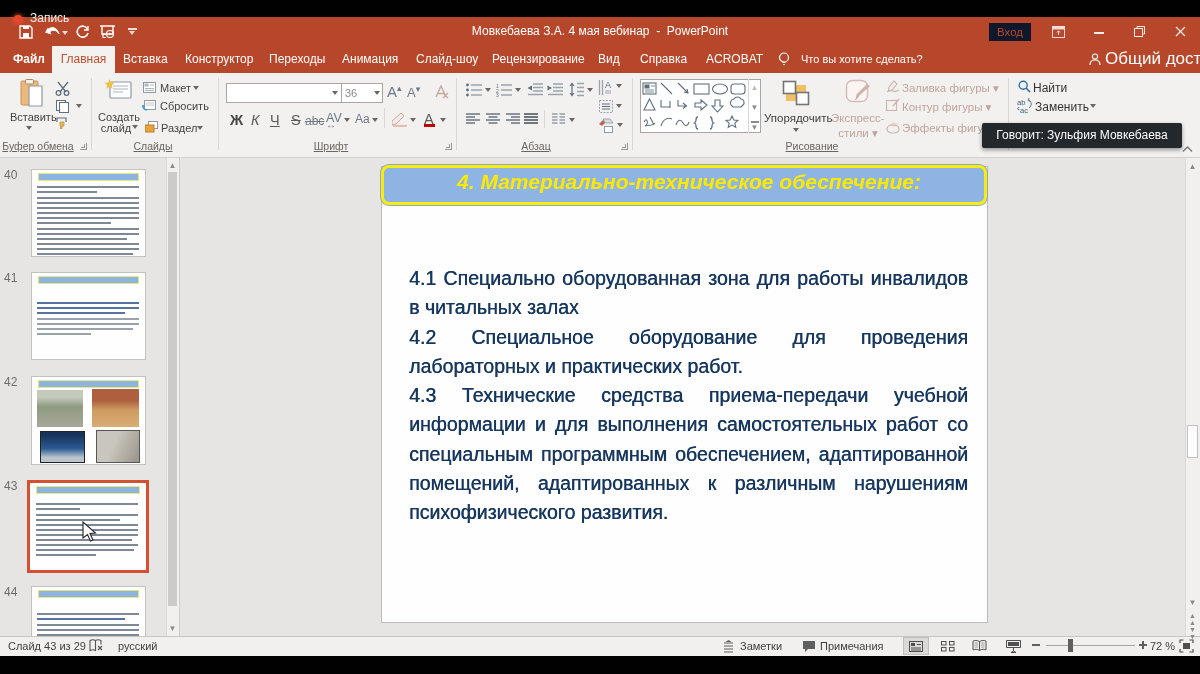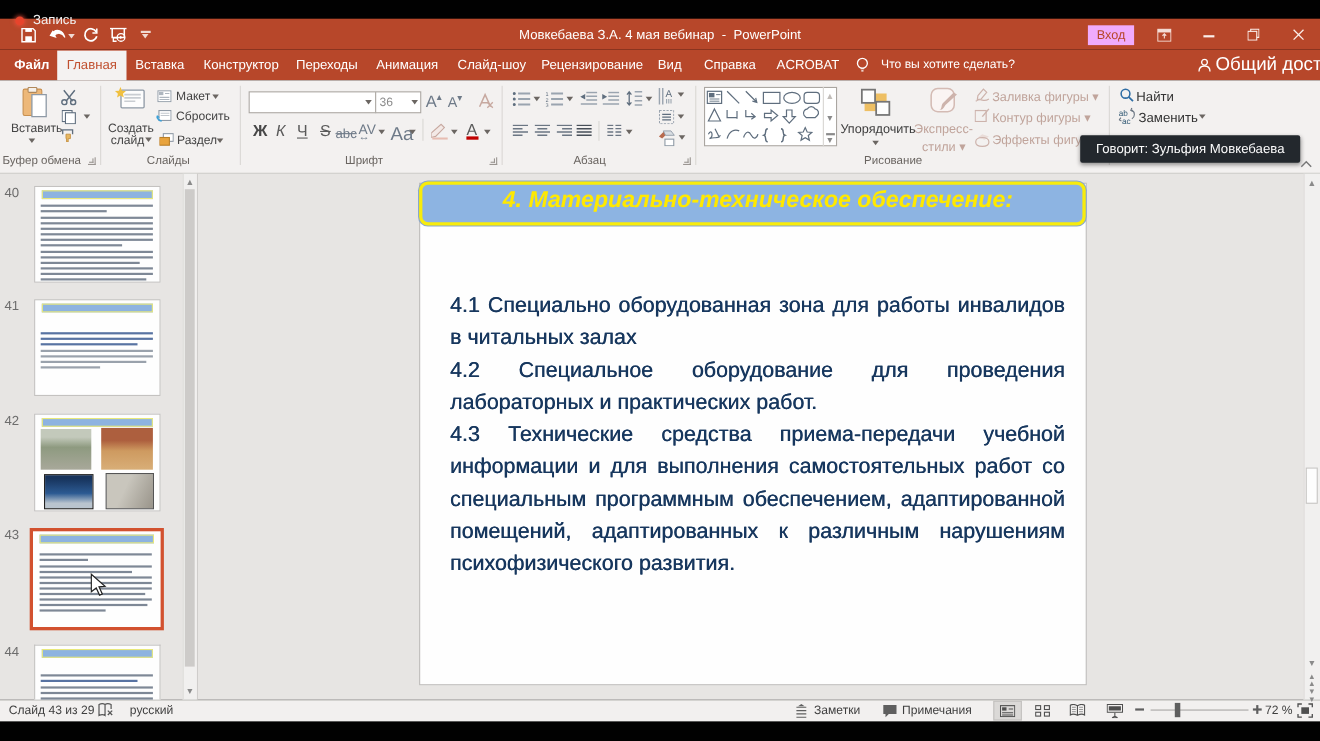--- a/index.html
+++ b/index.html
@@ -14,29 +14,29 @@
   #tabrow   { left:0; top:45px; width:1200px; height:28px; background:#b7472a; }
   #ribbon   { left:0; top:73px; width:1200px; height:85px; background:#f3f1f0; border-bottom:1px solid #d3d0cd; }
   #canvas   { left:0; top:158px; width:1200px; height:478px; background:#e7e5e3; }
   #statusbar{ left:0; top:636px; width:1200px; height:20px; background:#f2f0ef; border-top:1px solid #c8c6c4; }
   #botblack { left:0; top:656px; width:1200px; height:18px; background:#010101; }
 
   
   #recdot { left:14px; top:15px; width:8px; height:8px; border-radius:50%; background:#e8442c; box-shadow:0 0 4px 1px rgba(240,80,60,.8); }
   #rectext { left:30px; top:11px; color:#f2f2f2; font-size:12px; }
   #doctitle { left:0; top:24px; width:1200px; text-align:center; color:#fff; font-size:12px; }
-  #vhod { left:989px; top:23px; width:42px; height:18px; background:#f0abfc; color:#b7472a; font-size:11.5px; text-align:center; line-height:18px; }
+  #vhod { left:989px; top:23px; width:42px; height:18px; background:#0f172a; color:#b7472a; font-size:11.5px; text-align:center; line-height:18px; }
 
   
   .tab { top:45px; height:28px; line-height:28px; color:#fff; font-size:12px; white-space:nowrap; }
   #tabsel { left:52px; top:46px; width:63px; height:27px; background:#f4f2f1; color:#c0502f; font-size:12px; text-align:center; line-height:27px; }
 
   
   .gdiv { top:78px; width:1px; height:72px; background:#dad7d4; }
-  .glabel { top:141px; height:11px; line-height:11px; font-size:10.5px; color:#6a6561; text-align:center; }
+  .glabel { top:141px; height:11px; line-height:11px; font-size:10.5px; color:#6a6561; text-align:center;text-decoration:underline; }
   .btext { font-size:11px; color:#444; }
   .launch { top:143px; width:7px; height:7px; border-right:1px solid #9a9591; border-bottom:1px solid #9a9591; }
   .launch:after{ content:""; position:absolute; right:1px; bottom:1px; width:3px; height:3px; border-right:1px solid #9a9591; border-bottom:1px solid #9a9591;}
   .darr { width:0; height:0; border-left:3px solid transparent; border-right:3px solid transparent; border-top:4px solid #6b6662; }
   .gray { color:#6e7a88; }
   .dis  { color:#c0a49b; }
 
   
   .combo { background:#fff; border:1px solid #aaa6a1; height:20px; }
 
@@ -205,21 +205,21 @@
   <path d="M9 9 l5 5 m0-5 l-5 5" stroke="#c7a9a0" stroke-width="1.2"></path>
 </svg>
 <div class="abs" style="left:230px;top:112px;font-size:14.5px;font-weight:bold;color:#474747;">Ж</div>
 <div class="abs" style="left:251px;top:112px;font-size:14.5px;font-style:italic;color:#5a5a5a;">К</div>
 <div class="abs" style="left:270px;top:112px;font-size:14.5px;text-decoration:underline;color:#5a5a5a;">Ч</div>
 <div class="abs" style="left:291px;top:112px;font-size:14.5px;text-decoration:line-through;color:#5a5a5a;">S</div>
 <div class="abs" style="left:305px;top:114px;font-size:12px;text-decoration:line-through;color:#6e7a88;">abc</div>
 <div class="abs gray" style="left:326px;top:111px;font-size:12.5px;">AV</div>
 <div class="abs gray" style="left:326px;top:119px;font-size:10px;">↔</div>
 <div class="abs darr" style="left:344px;top:118px;"></div>
-<div class="abs gray" style="left:355px;top:112px;font-size:17px;">Aa</div>
+<div class="abs gray" style="left:355px;top:112px;font-size:12px;">Aa</div>
 <div class="abs darr" style="left:372px;top:118px;"></div>
 <div class="abs" style="left:384px;top:108px;width:1px;height:20px;background:#dad7d4;"></div>
 <svg class="abs" style="left:392px;top:112px" width="16" height="15" viewBox="0 0 16 15">
   <path d="M0 9 l9-8 3 3 -8 8 -4 1 z" fill="#f3e9e6" stroke="#c7a9a0" stroke-width="1"></path>
   <path d="M1 14 h14" stroke="#e7bdb2" stroke-width="2.2"></path>
 </svg>
 <div class="abs darr" style="left:410px;top:118px;"></div>
 <div class="abs" style="left:424px;top:111px;font-size:14.5px;color:#5a5a5a;">А</div>
 <div class="abs" style="left:424px;top:124px;width:11px;height:3px;background:#c00000;"></div>
 <div class="abs darr" style="left:440px;top:118px;"></div>

